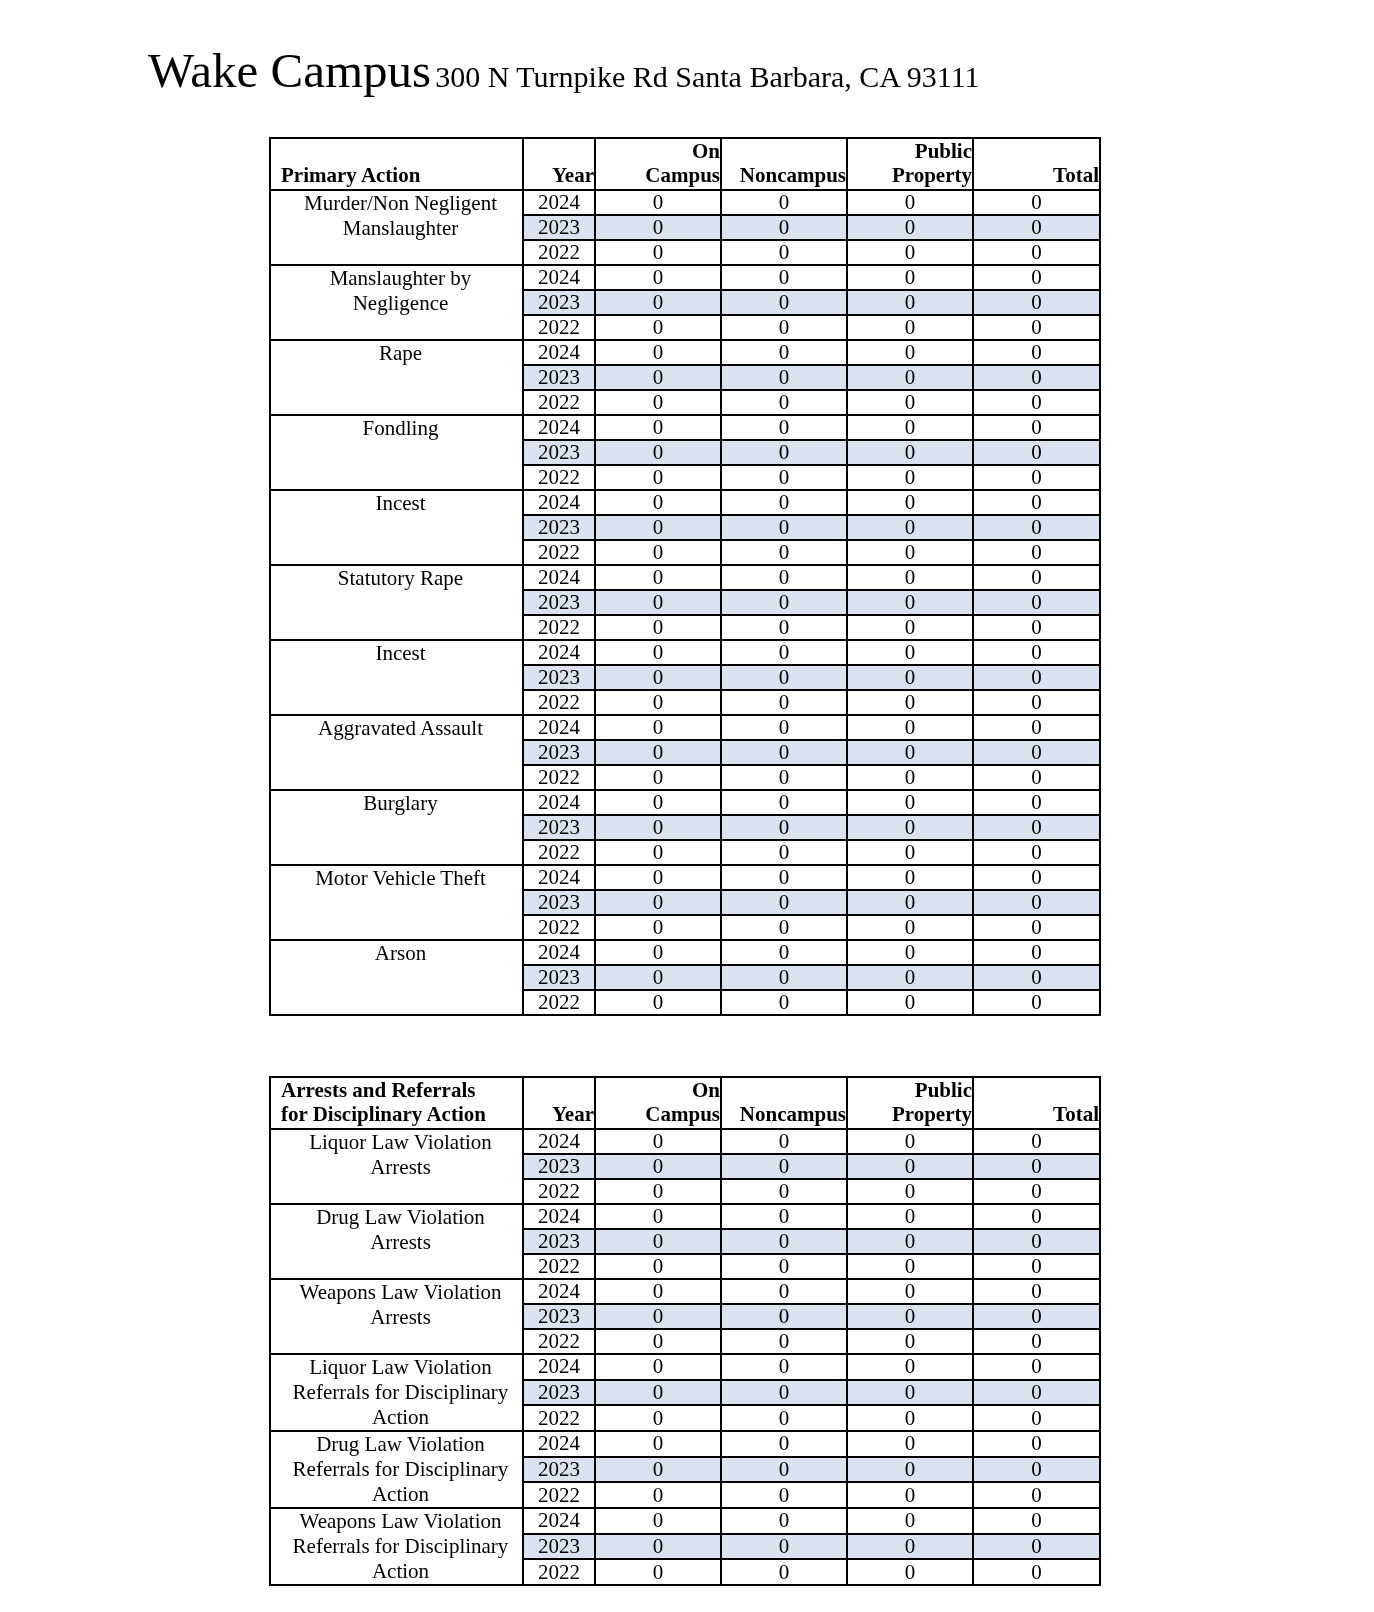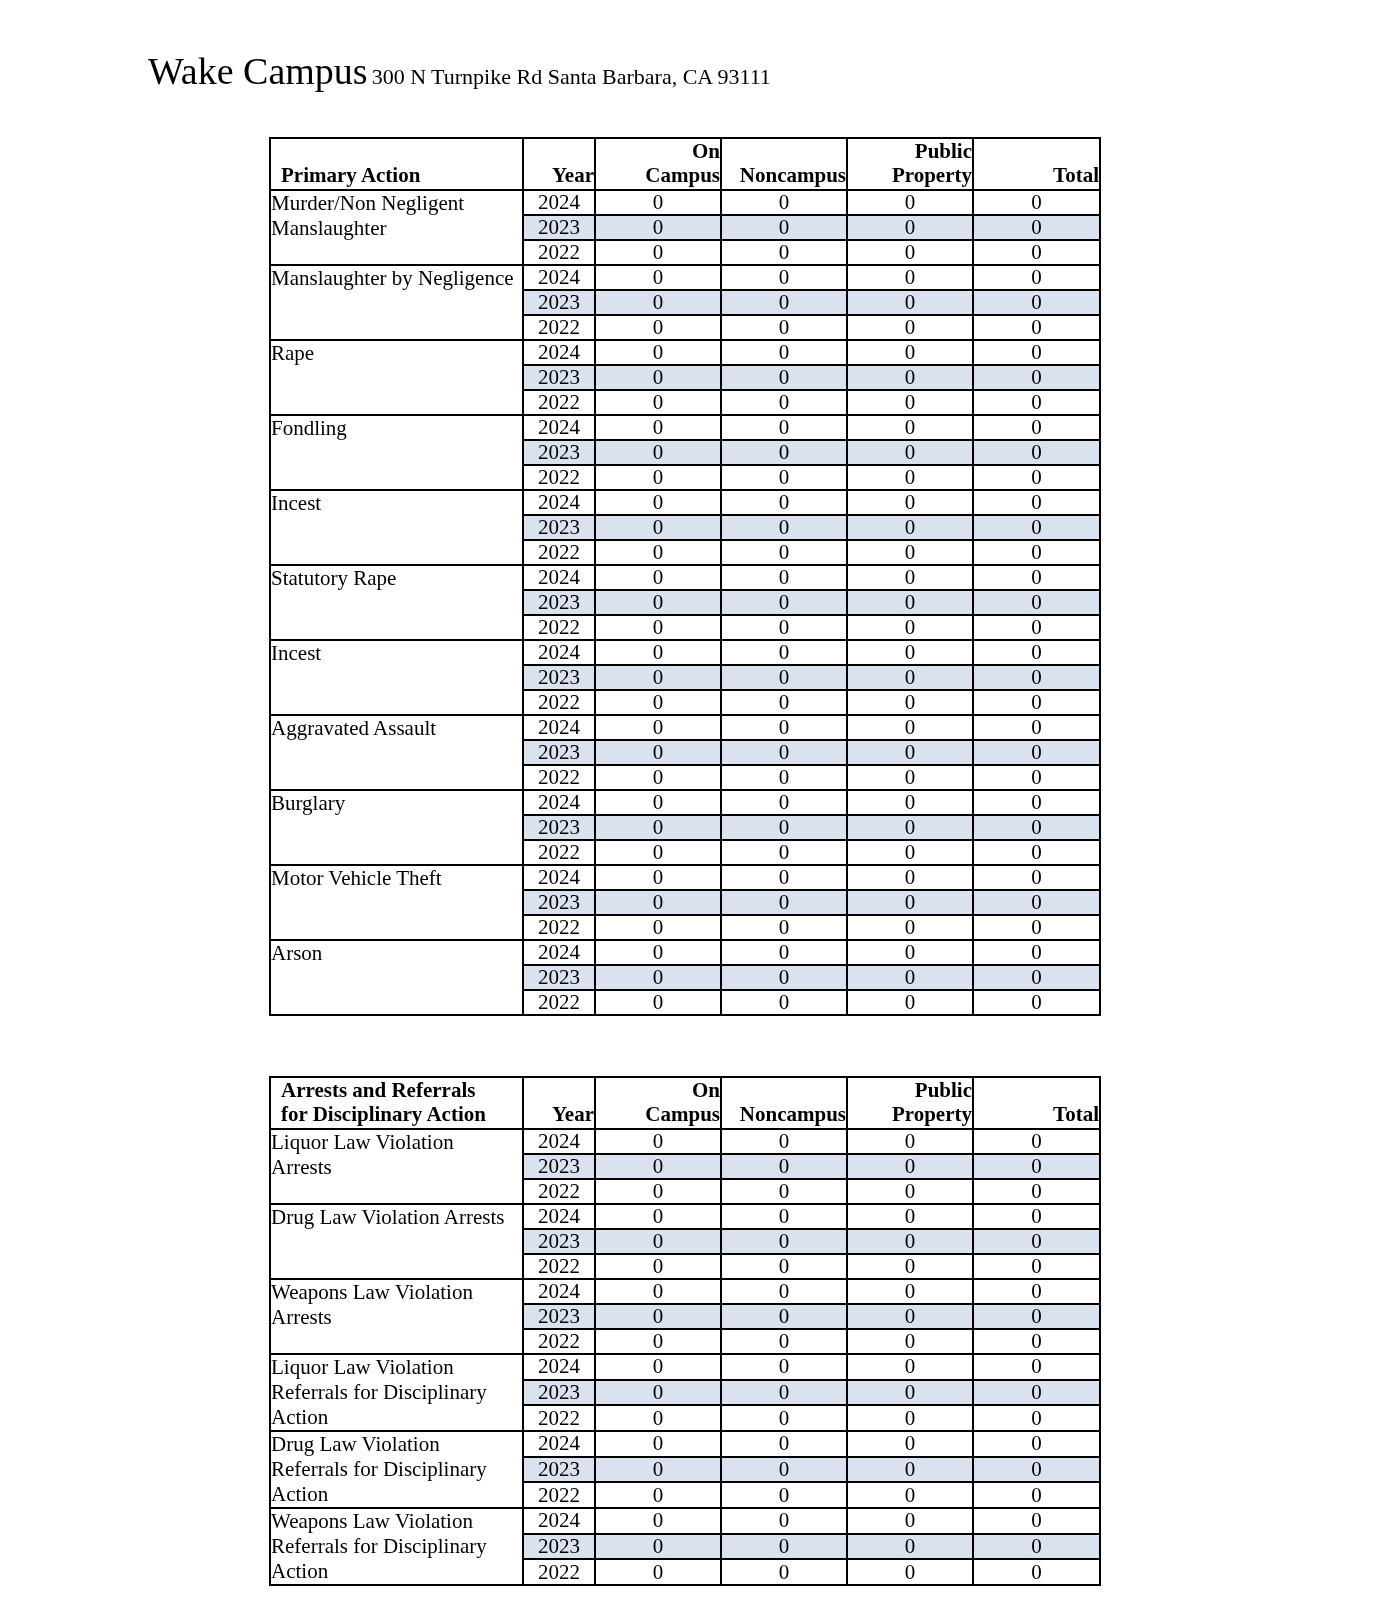--- a/index.html
+++ b/index.html
@@ -21,25 +21,25 @@
     background: #ffffff;
     overflow: hidden;
   }
   .doc-title {
     position: absolute;
     left: 148px;
     top: 48px;
     white-space: nowrap;
   }
   .doc-title .campus {
-    font-size: 38px;
+    font-size: 49px;
     line-height: 46px;
   }
   .doc-title .address {
-    font-size: 22px;
+    font-size: 30px;
     line-height: 46px;
   }
   table.crime-table {
     position: absolute;
     left: 269px;
     border-collapse: collapse;
     table-layout: fixed;
     width: 830px;
     background: #ffffff;
   }
@@ -56,23 +56,23 @@
     height: 46px;
     padding-bottom: 2px;
     text-align: right;
     line-height: 24px;
   }
   table.crime-table th.cat-head {
     text-align: left;
     padding-left: 10px;
   }
   table.crime-table td.cat {
-    text-align: left;
+    text-align: center;
     vertical-align: top;
-    padding-left: 0;
+    padding-left: 14px;
     padding-right: 6px;
     line-height: 25px;
     background: #ffffff;
   }
   table.crime-table td.year,
   table.crime-table td.num {
     text-align: center;
     vertical-align: middle;
     height: 23px;
     line-height: 23px;

